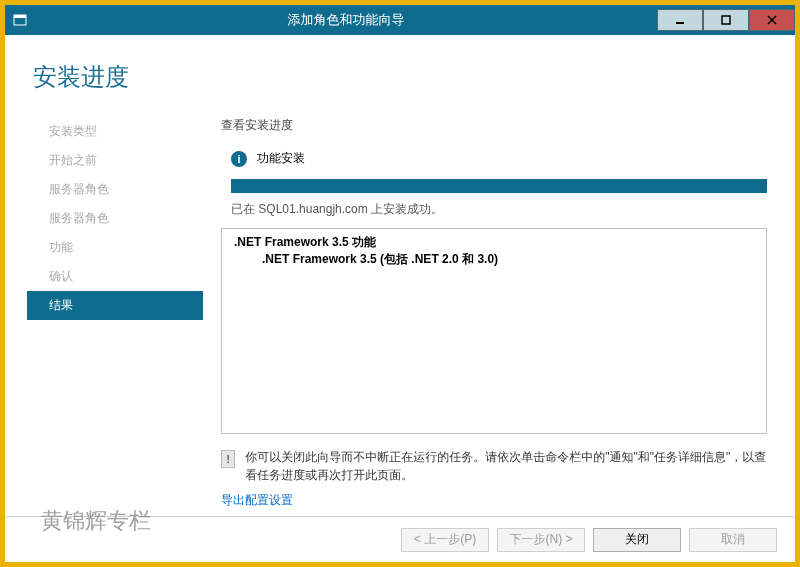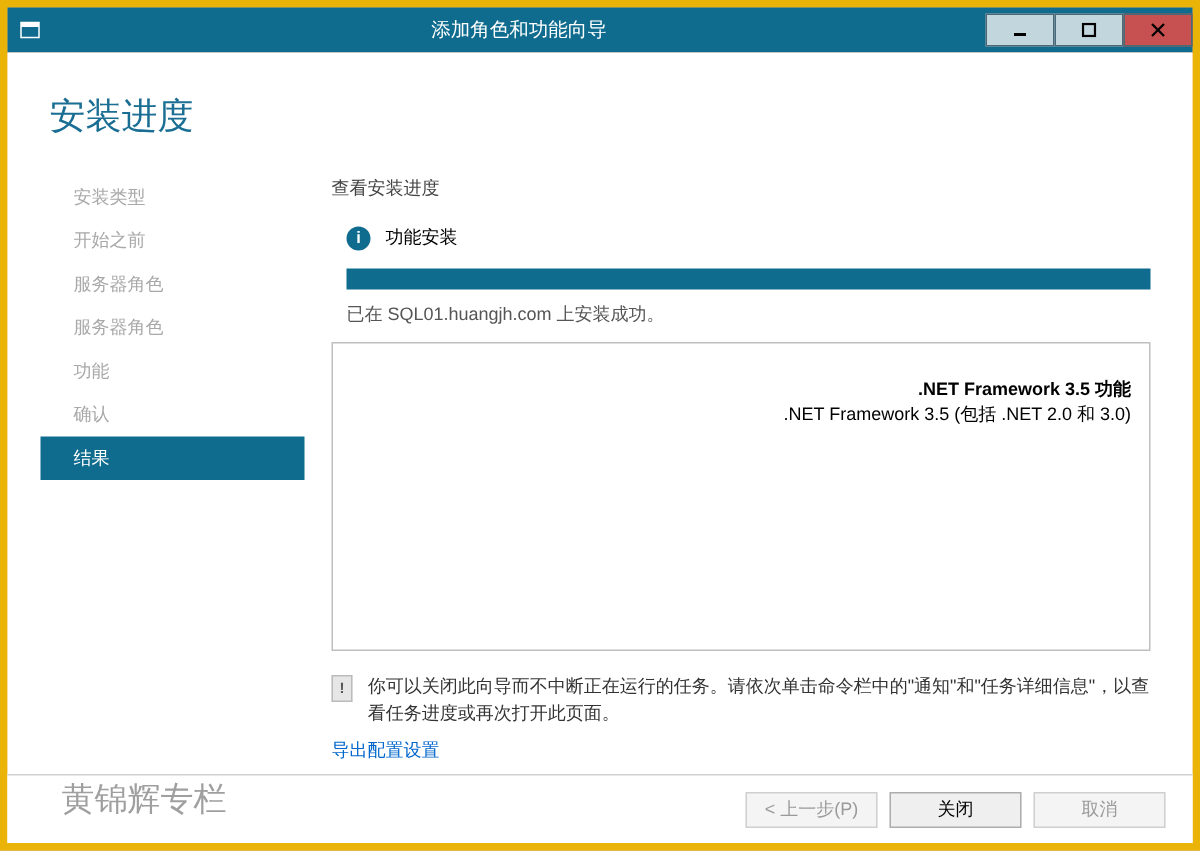--- a/index.html
+++ b/index.html
@@ -127,28 +127,27 @@
     margin: 4px 8px 8px 10px;
   }
   .status-msg {
     color: #555;
     margin: 0 0 10px 10px;
   }
   .featurebox {
     border: 1px solid #bfbfbf;
     height: 206px;
     margin: 4px 8px 0 0;
-    padding: 22px 12px;
+    padding: 5px 12px;
     background: #fff;
     font-size: 12px;
     overflow: auto;
-    text-align: right;
   }
   .featurebox .f-parent { font-weight: bold; }
-  .featurebox .f-child { font-weight: normal; padding-left: 28px; }
+  .featurebox .f-child { font-weight: bold; padding-left: 28px; }
   .notice {
     display: flex;
     gap: 10px;
     margin: 14px 8px 0 0;
     align-items: flex-start;
   }
   .flag-icon {
     width: 18px; height: 18px;
     display:flex; align-items:center; justify-content:center;
     background:#e6e6e6; border:1px solid #bbb;
@@ -188,21 +187,21 @@
     cursor: pointer;
   }
   .btn[disabled] {
     color: #9a9a9a;
     background: #f4f4f4;
     border-color: #cfcfcf;
   }
   .watermark {
     position: absolute;
     left: 36px;
-    bottom: 16px;
+    bottom: 28px;
     font-family: Liberation Sans, sans-serif;
     font-size: 22px;
     color: rgba(80,80,80,0.55);
     line-height: 1.2;
     pointer-events: none;
     text-shadow: 1px 1px 0 rgba(255,255,255,0.4);
   }
   .watermark .wm2 { font-size: 20px; letter-spacing: 0.5px; }
 </style>
 </head>
@@ -274,20 +273,21 @@
         <div class="notice">
           <div class="flag-icon">!</div>
           <div class="notice-text">你可以关闭此向导而不中断正在运行的任务。请依次单击命令栏中的"通知"和"任务详细信息"，以查看任务进度或再次打开此页面。</div>
         </div>
         <a href="#" class="link">导出配置设置</a>
       </div>
     </div>
 
     <div class="footer">
       <button class="btn" disabled="">&lt; 上一步(P)</button>
+      <button class="btn" disabled="">下一步(N) &gt;</button>
       <button class="btn" style="">关闭</button>
       <button class="btn" disabled="">取消</button>
     </div>
 
     <div class="watermark">
       <div>黄锦辉专栏</div>
     </div>
   </div>
 
 </div>

